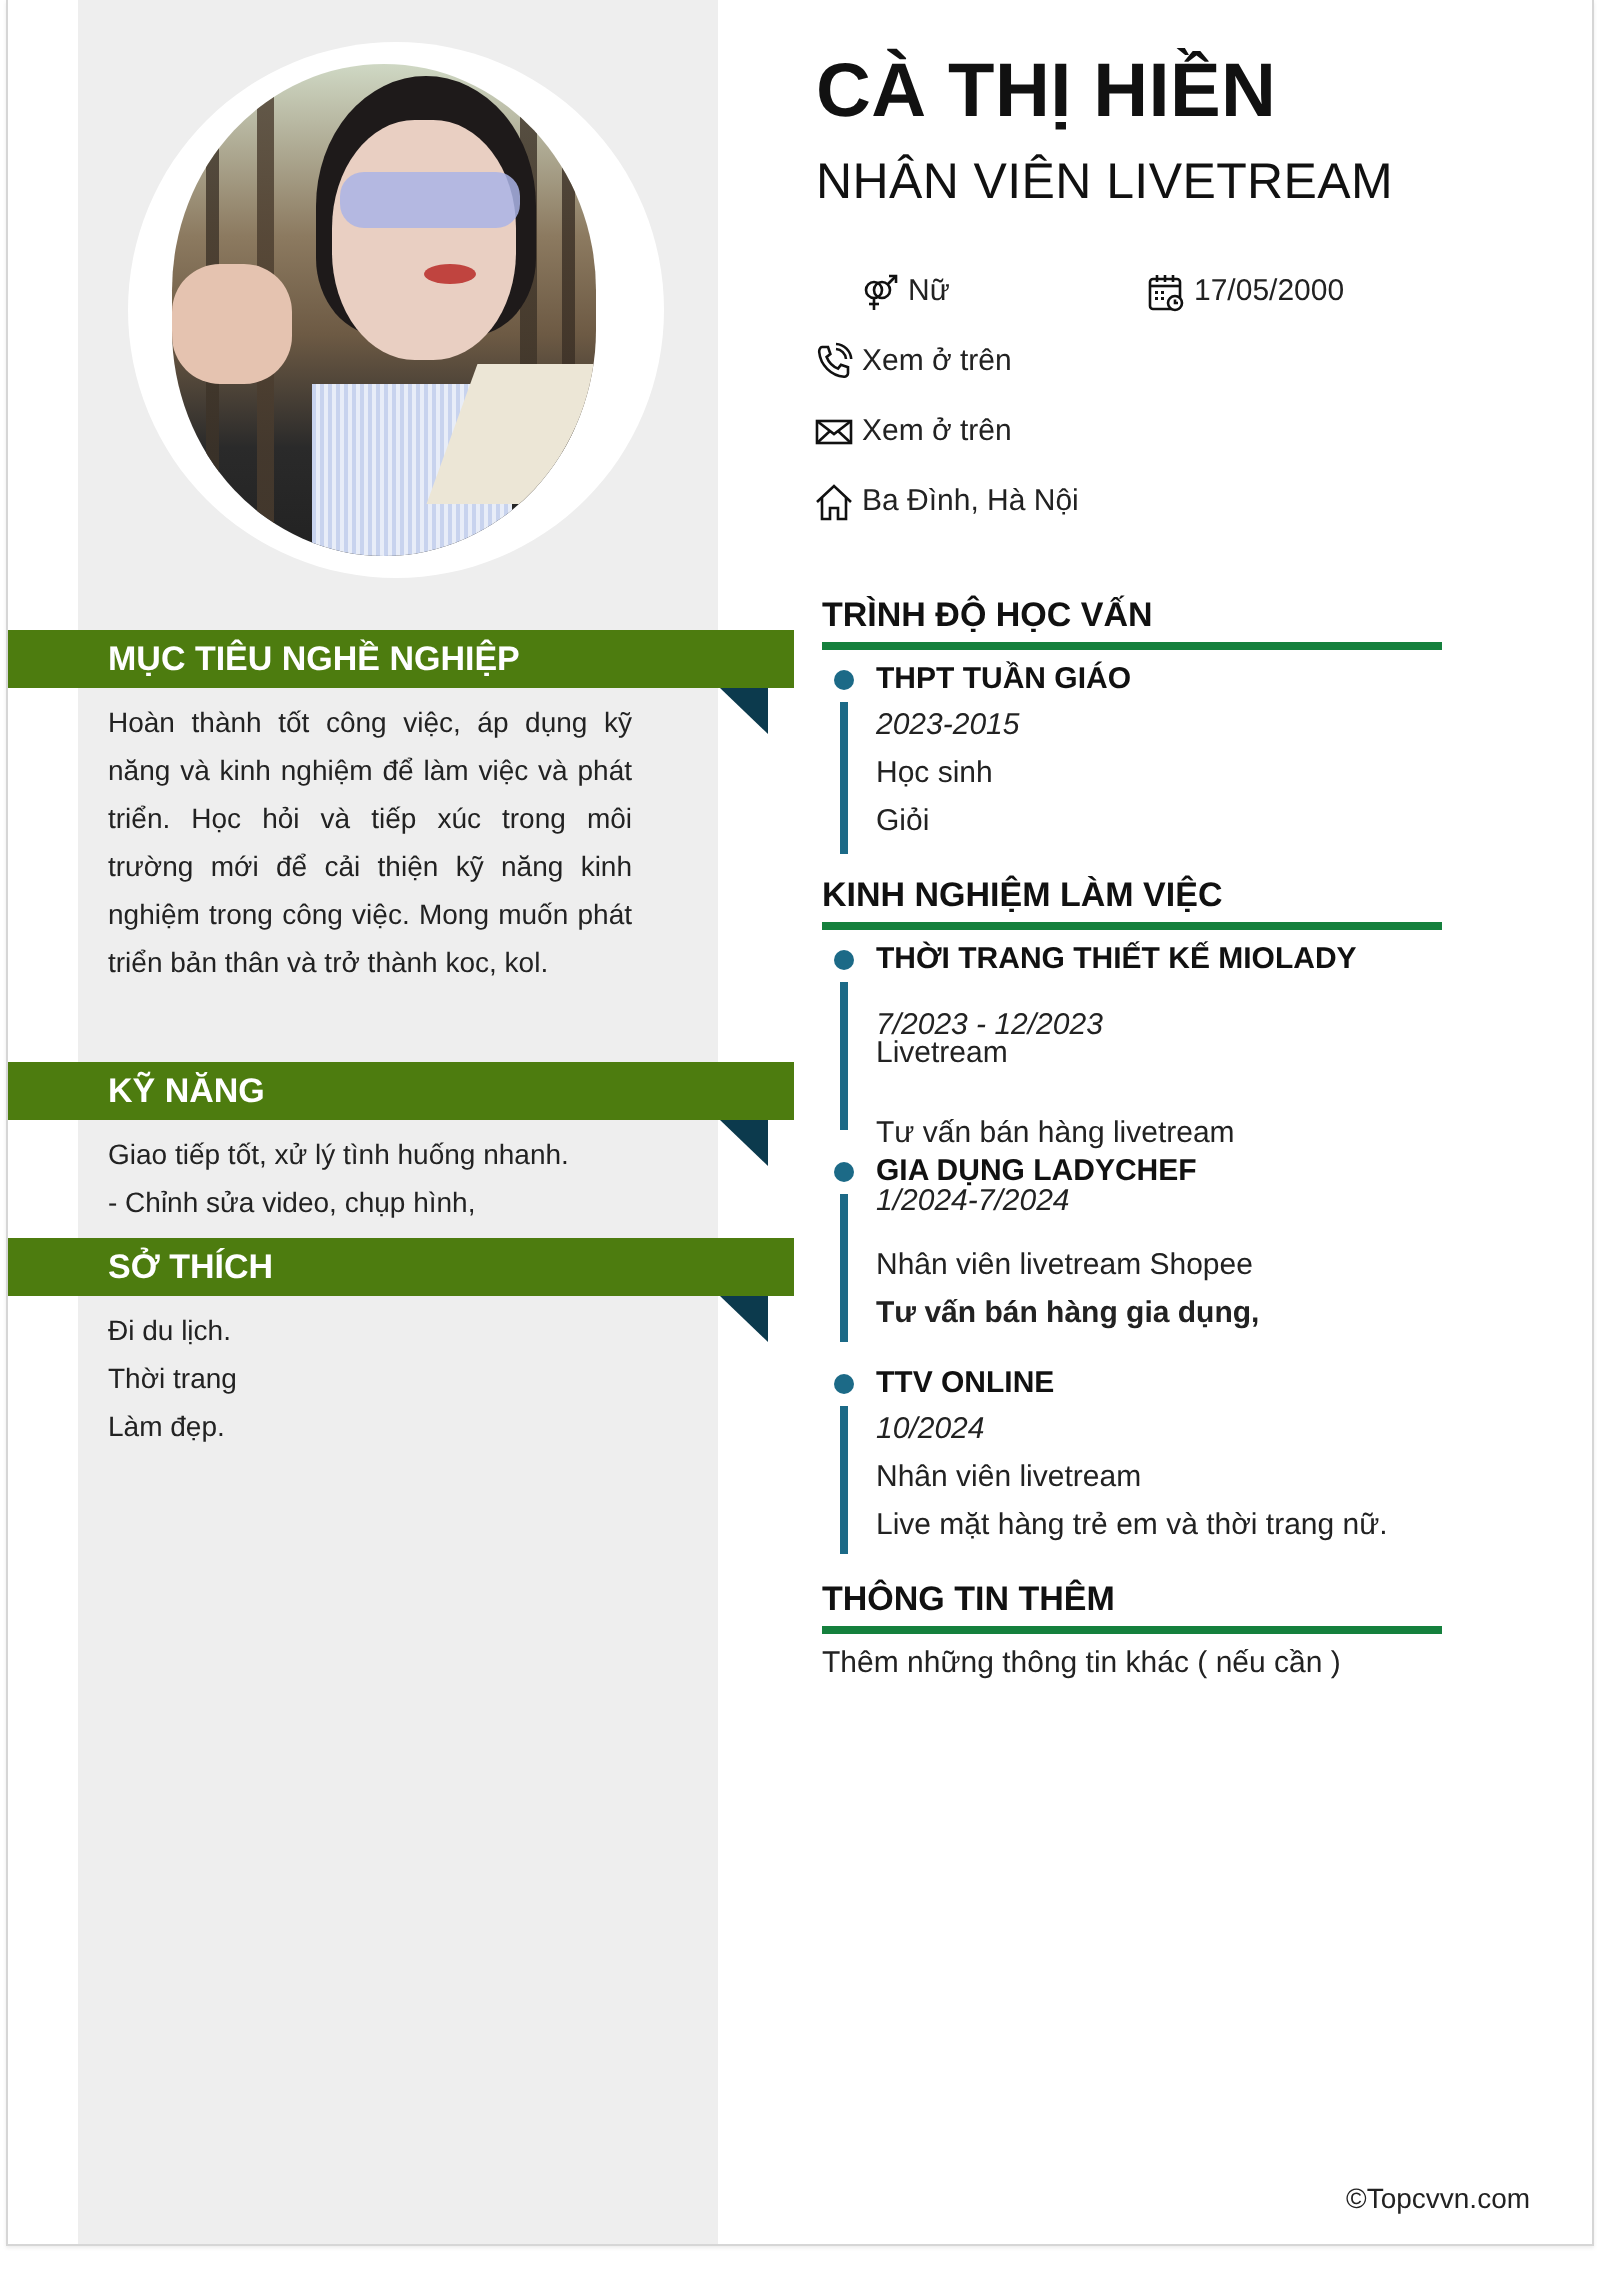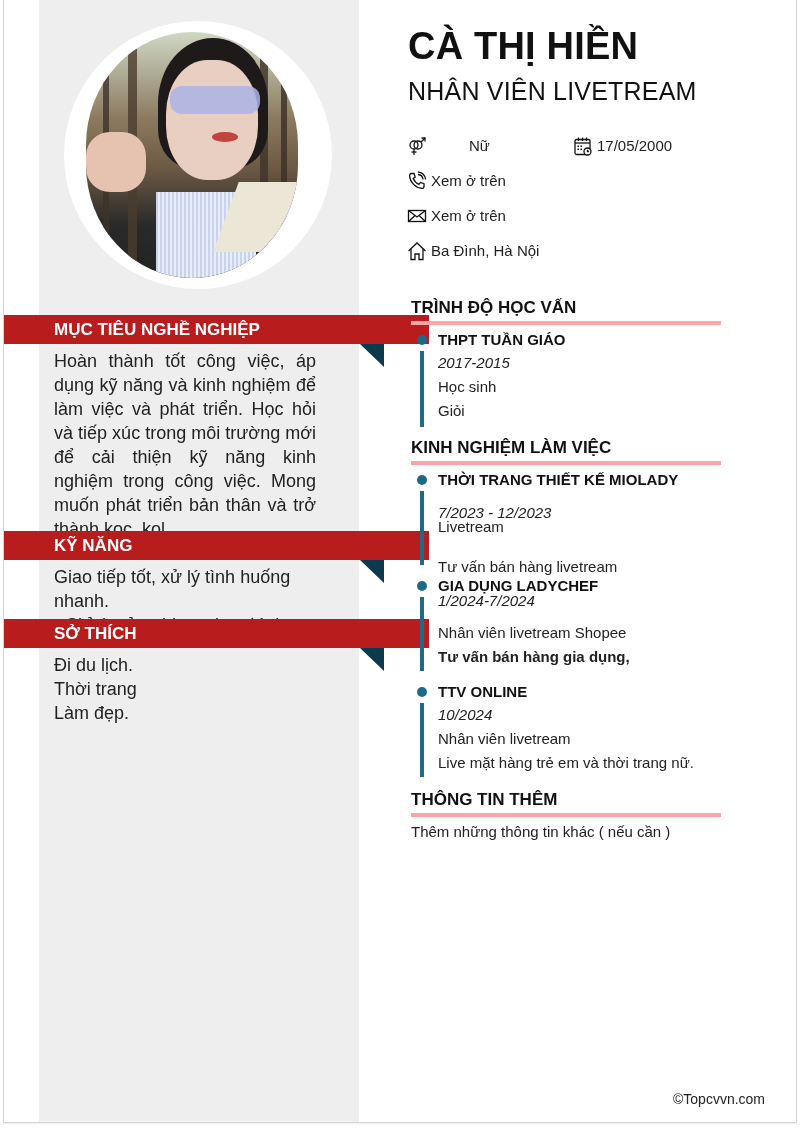--- a/index.html
+++ b/index.html
@@ -54,33 +54,33 @@
     .name { position: absolute; left: 408px; top: 22px; font-size: 38px; font-weight: 700;
       color: #111; letter-spacing: 0.2px; line-height: 48px; }
     .job-title { position: absolute; left: 408px; top: 74px; font-size: 25px; font-weight: 400;
       color: #111; line-height: 34px; letter-spacing: 0.2px; }
 
     .info { position: absolute; font-size: 15px; color: #222; line-height: 20px; display: flex; align-items: center; }
     .info svg { width: 20px; height: 20px; margin-right: 4px; flex: none; }
 
     
     .lhead {
-      position: absolute; left: 4px; width: 425px; height: 29px; background: #b91c1c;
+      position: absolute; left: 4px; width: 393px; height: 29px; background: #4d7c0f;
       color: #fff; font-weight: 700; font-size: 17px; line-height: 29px; padding-left: 50px;
     }
     .fold {
       position: absolute; left: 360px; width: 0; height: 0;
       border-top: 23px solid #0c3a4d; border-left: 24px solid transparent;
     }
-    .ltext { position: absolute; left: 54px; width: 262px; font-size: 18px; line-height: 24px; color: #222; }
+    .ltext { position: absolute; left: 54px; width: 262px; font-size: 14px; line-height: 24px; color: #222; }
     .justify { text-align: justify; }
 
     
     .rhead { position: absolute; left: 411px; width: 310px; font-size: 17px; font-weight: 700;
-      color: #111; line-height: 22px; padding-bottom: 2px; border-bottom: 4px solid #fca5a5; }
+      color: #111; line-height: 22px; padding-bottom: 2px; border-bottom: 4px solid #15803d; }
     .entry { position: absolute; left: 411px; width: 310px; }
     .entry .dot { position: absolute; left: 6px; top: 4px; width: 10px; height: 10px; border-radius: 50%; background: #1c6a87; }
     .entry .vline { position: absolute; left: 9px; top: 16px; width: 4px; background: #1c6a87; }
     .entry .title { position: absolute; left: 27px; top: 0; font-size: 15px; font-weight: 700; color: #111; line-height: 18px; white-space: nowrap; }
     .entry .line { position: absolute; left: 27px; font-size: 15px; color: #222; line-height: 20px; white-space: nowrap; }
     .entry .italic { font-style: italic; }
     .extra { position: absolute; left: 411px; top: 822px; font-size: 15px; color: #222; line-height: 20px; }
 
     .footer { position: absolute; left: 673px; top: 1091px; font-size: 14px; color: #222; }
   </style>
@@ -98,21 +98,21 @@
   <div class="face"></div>
   <div class="glasses"></div>
   <div class="lips"></div>
   <div class="shirt"></div>
   <div class="collar"></div>
 </div>
 
 <div class="name">CÀ THỊ HIỀN</div>
 <div class="job-title">NHÂN VIÊN LIVETREAM</div>
 
-<div class="info" style="left:407px; top:136px;gap:38px;">
+<div class="info" style="left:430px; top:136px;">
   <svg viewBox="0 0 20 20" fill="none" stroke="#111" stroke-width="1.3">
     <circle cx="7" cy="9" r="4"></circle>
       <circle cx="11" cy="9" r="4"></circle>
     <line x1="7" y1="13" x2="7" y2="19"></line>
       <line x1="4.5" y1="16" x2="9.5" y2="16"></line>
     <line x1="14" y1="6" x2="18" y2="2"></line>
       <polyline points="14.5,2 18,2 18,5.5"></polyline>
   </svg>
   <span>Nữ</span>
 </div>
@@ -174,21 +174,21 @@
   <div>Đi du lịch.</div>
   <div>Thời trang</div>
   <div>Làm đẹp.</div>
 </div>
 
 <div class="rhead" style="top:297px;">TRÌNH ĐỘ HỌC VẤN</div>
 <div class="entry" style="top:331px; height:95px;">
   <div class="dot"></div>
   <div class="vline" style="height:76px; top:20px;"></div>
   <div class="title">THPT TUẦN GIÁO</div>
-  <div class="line italic" style="top:22px;">2017-2015</div>
+  <div class="line italic" style="top:22px;">2023-2015</div>
   <div class="line" style="top:46px;">Học sinh</div>
   <div class="line" style="top:70px;">Giỏi</div>
 </div>
 
 <div class="rhead" style="top:437px;">KINH NGHIỆM LÀM VIỆC</div>
 
 <div class="entry" style="top:471px; height:95px;">
   <div class="dot"></div>
   <div class="vline" style="height:74px; top:20px;"></div>
   <div class="title">THỜI TRANG THIẾT KẾ MIOLADY</div>

